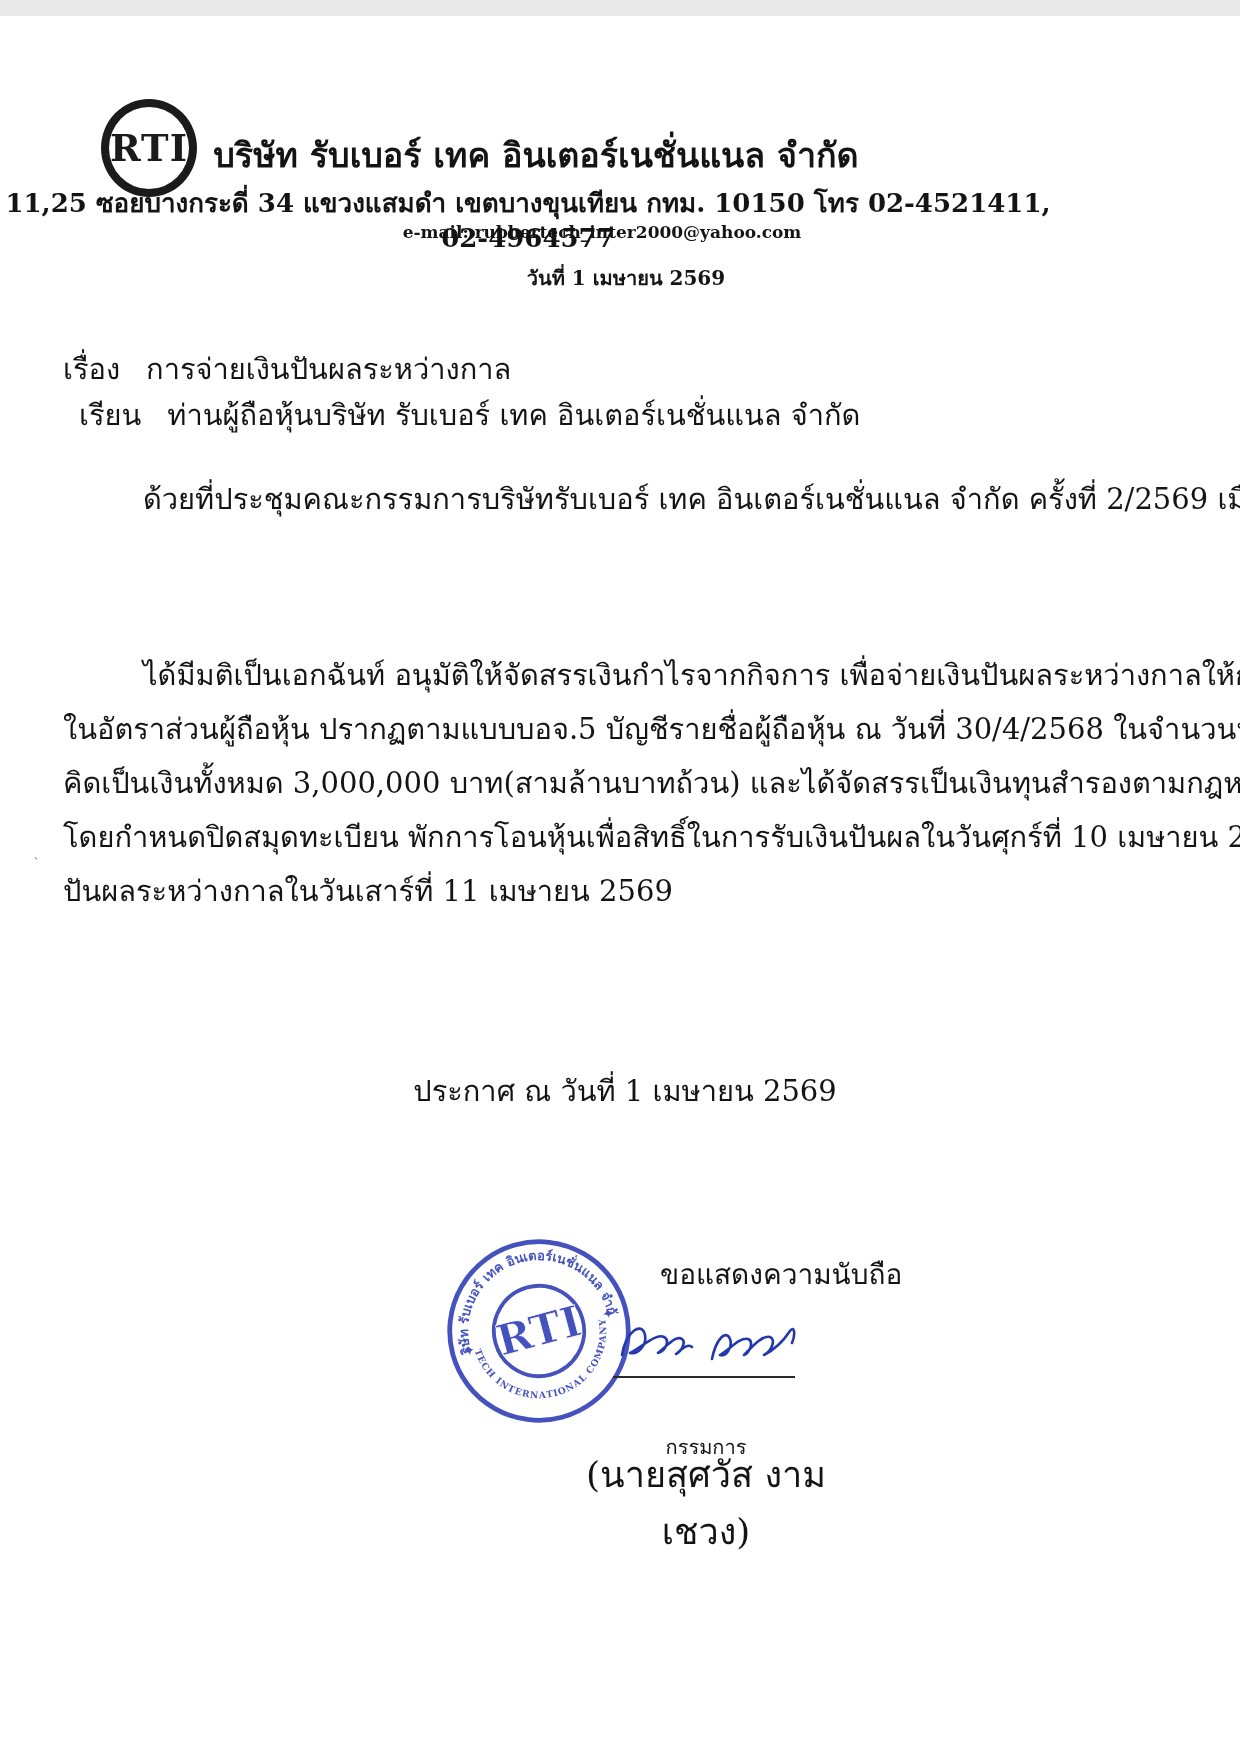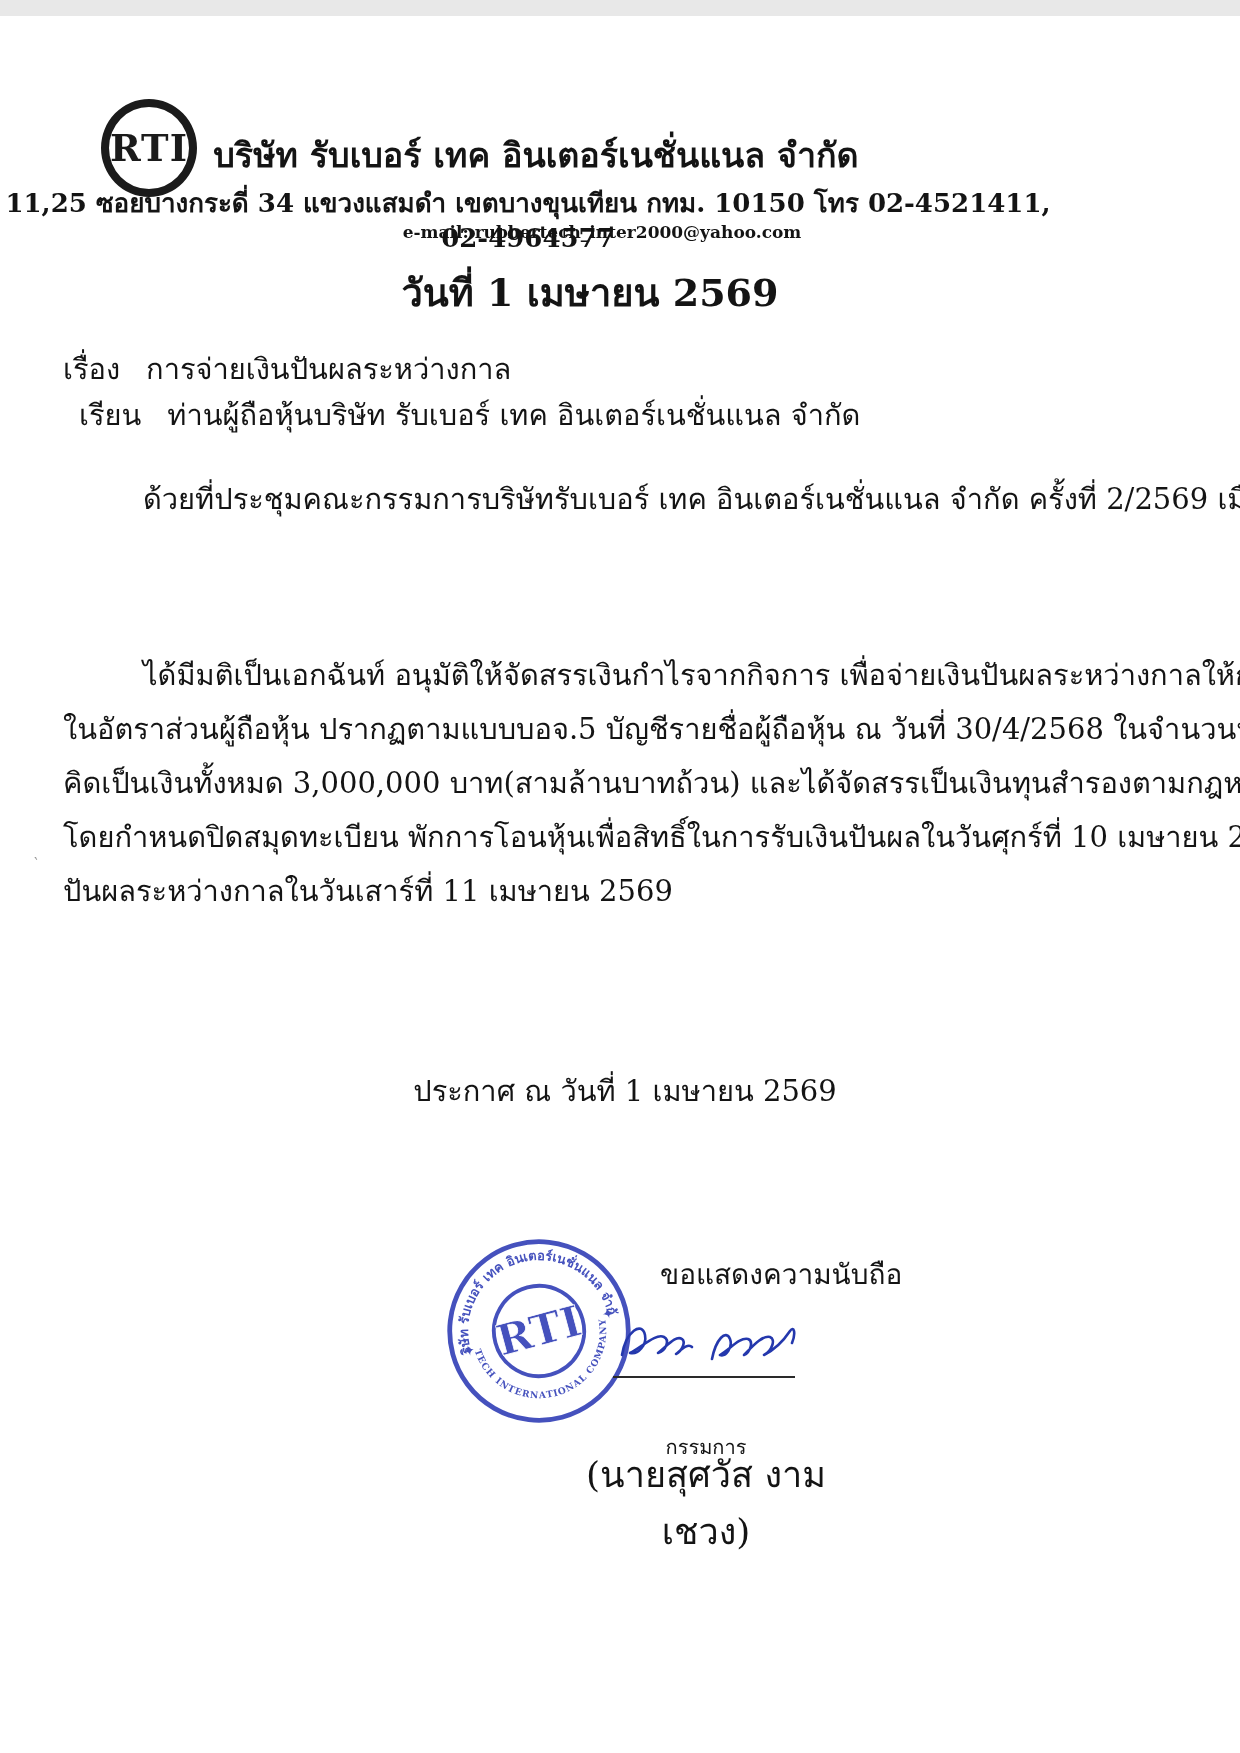--- a/index.html
+++ b/index.html
@@ -13,21 +13,21 @@
   
   .logo {
     left:101px; top:83px; width:80px; height:82px;
     border:8px solid #1b1b1b; border-radius:50%;
     display:flex; align-items:center; justify-content:center;
     font-weight:bold; font-size:37px; letter-spacing:1px; color:#1b1b1b;
   }
   .company-name { left:0; top:112px; width:1072px; font-size:34px; font-weight:bold; }
   .address-line { left:0; top:166px; width:1056px; font-size:26px; font-weight:bold; }
   .email-line   { left:0; top:206px; width:1204px; font-size:17px; font-weight:bold; }
-  .date-line    { left:0; top:246px; width:1180px; font-size:38px; font-weight:bold; }
+  .date-line    { left:0; top:246px; width:1180px; font-size:20px; font-weight:bold;padding-left:36px; }
   
   .subject-line    { left:63px; top:330px; font-size:29px; }
   .salutation-line { left:79px; top:376px; font-size:29px; }
   .label-gap { display:inline-block; margin-right:26px; }
   .para { left:63px; width:1119px; font-size:29px; }
   .para1 { top:456px; }
   .para2 { top:632px; }
   .para .tline { line-height:54px; white-space:nowrap; }
   .para .tline:first-child { text-indent:80px; }
   .closing1 { left:0; top:1000px; width:1220px; font-size:29px; }

